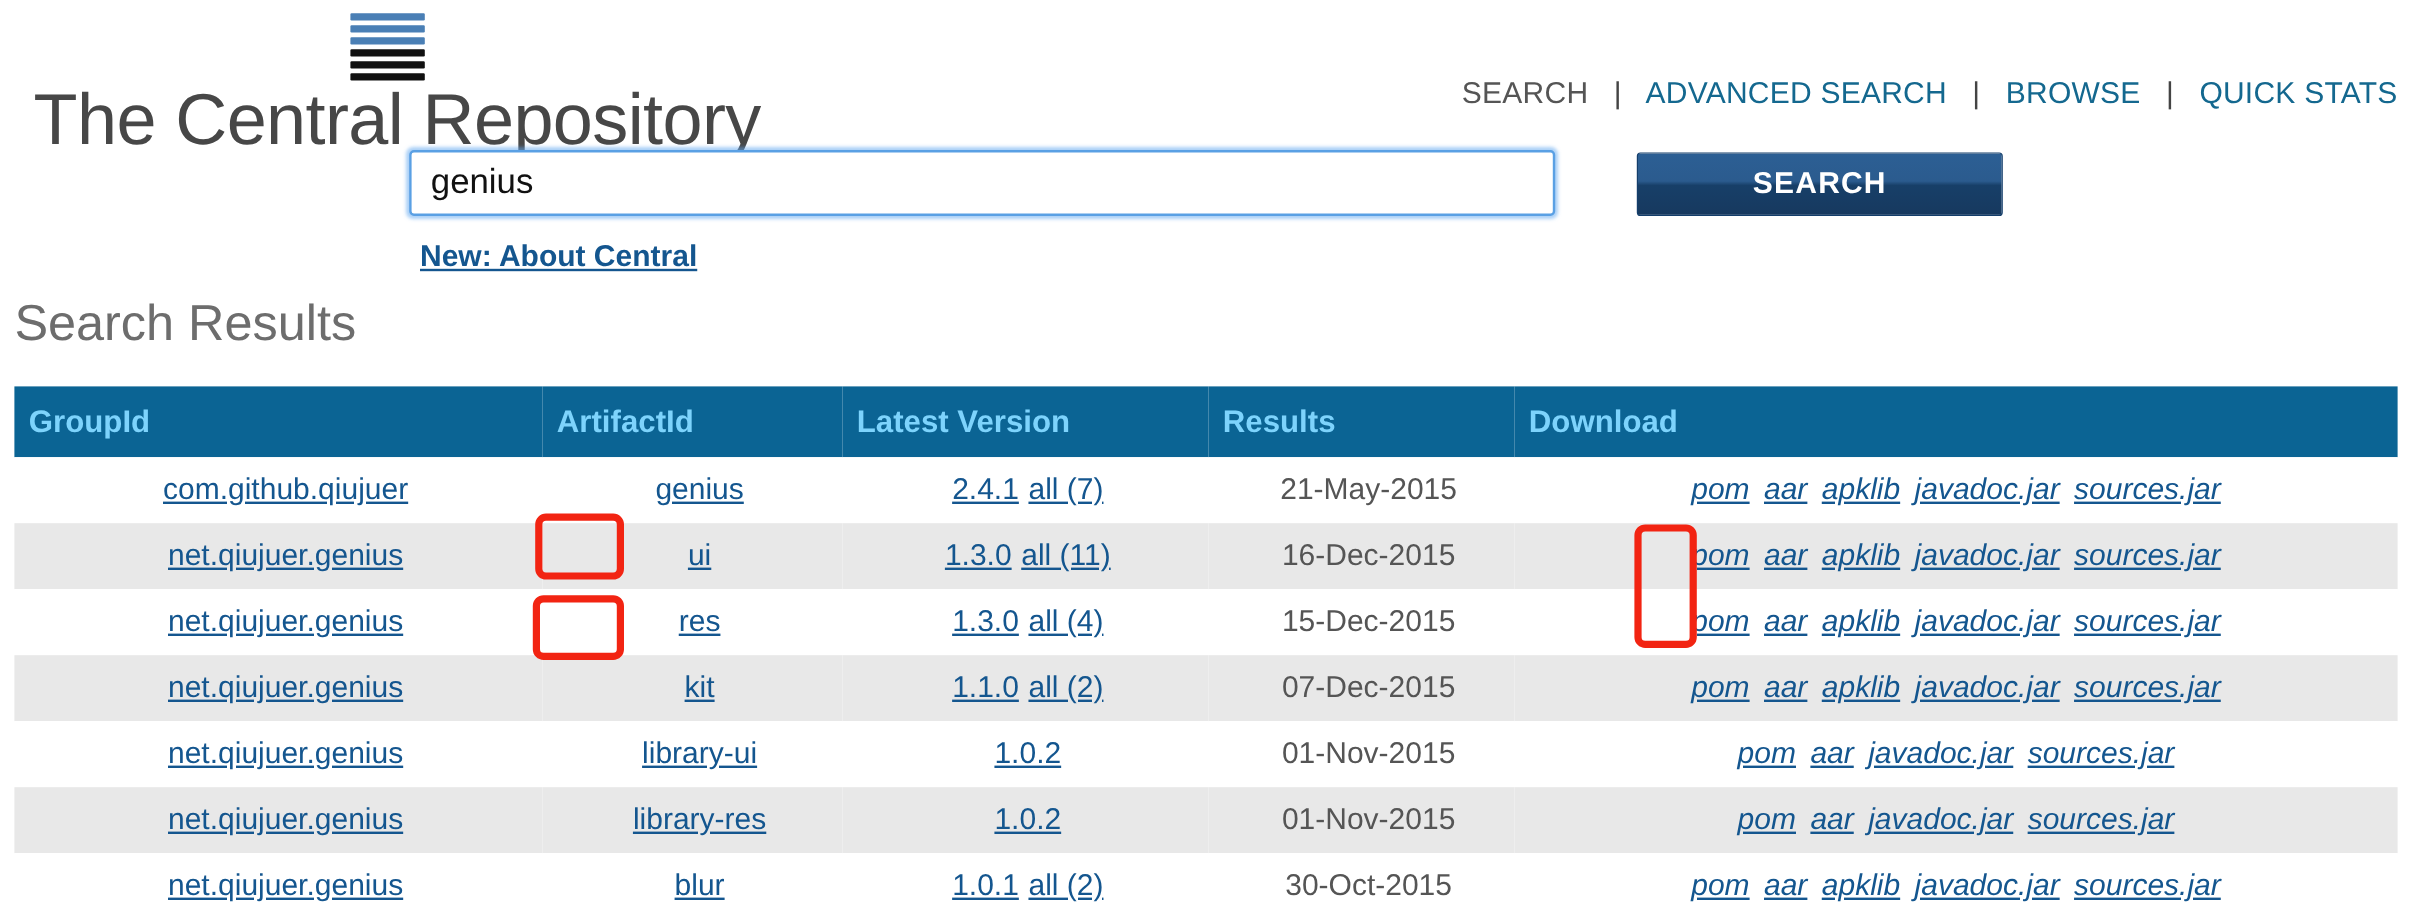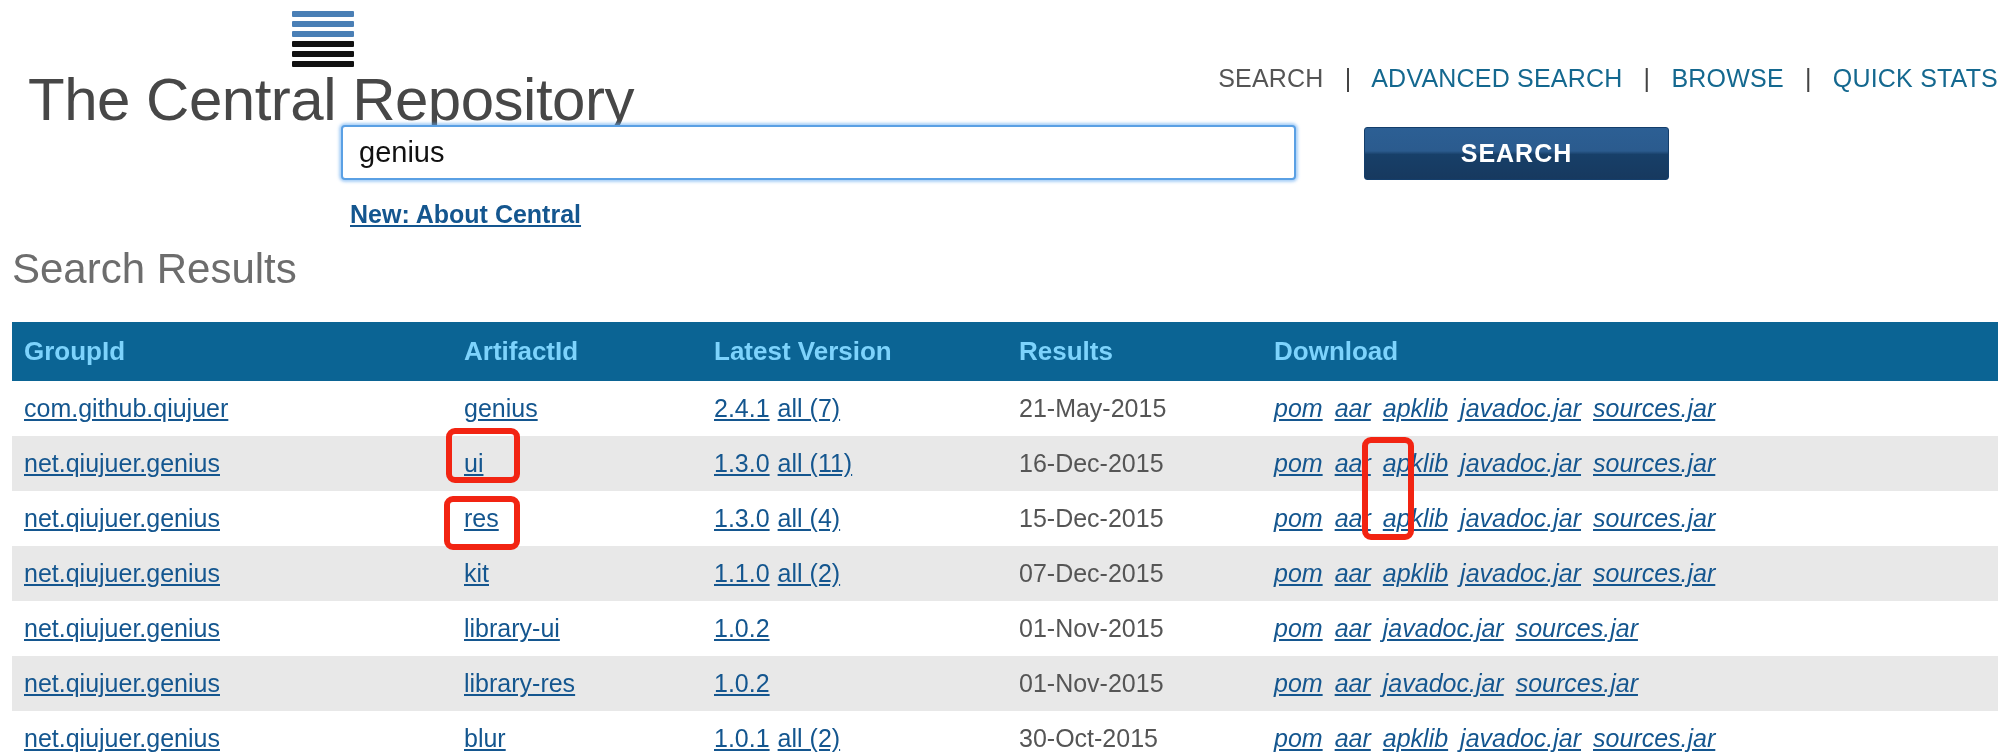--- a/index.html
+++ b/index.html
@@ -164,20 +164,21 @@
     height: 56px;
     white-space: nowrap;
   }
   .rtable tbody td {
     font-size: 25px;
     padding: 12px 0 12px 12px;
     height: 55px;
     color: #555555;
     white-space: nowrap;
     vertical-align: middle;
+    text-align: center;
   }
   .rtable tbody tr.odd  td { background: #ffffff; }
   .rtable tbody tr.even td { background: #e8e8e8; }
   .rtable a { color: #14568f; text-decoration: underline; }
   .rtable td.dl a { margin-right: 12px; font-style: italic; }
   .rtable td.ver a { margin-right: 8px; }
 
   .col-group { width: 440px; }
   .col-art   { width: 250px; }
   .col-ver   { width: 305px; }

